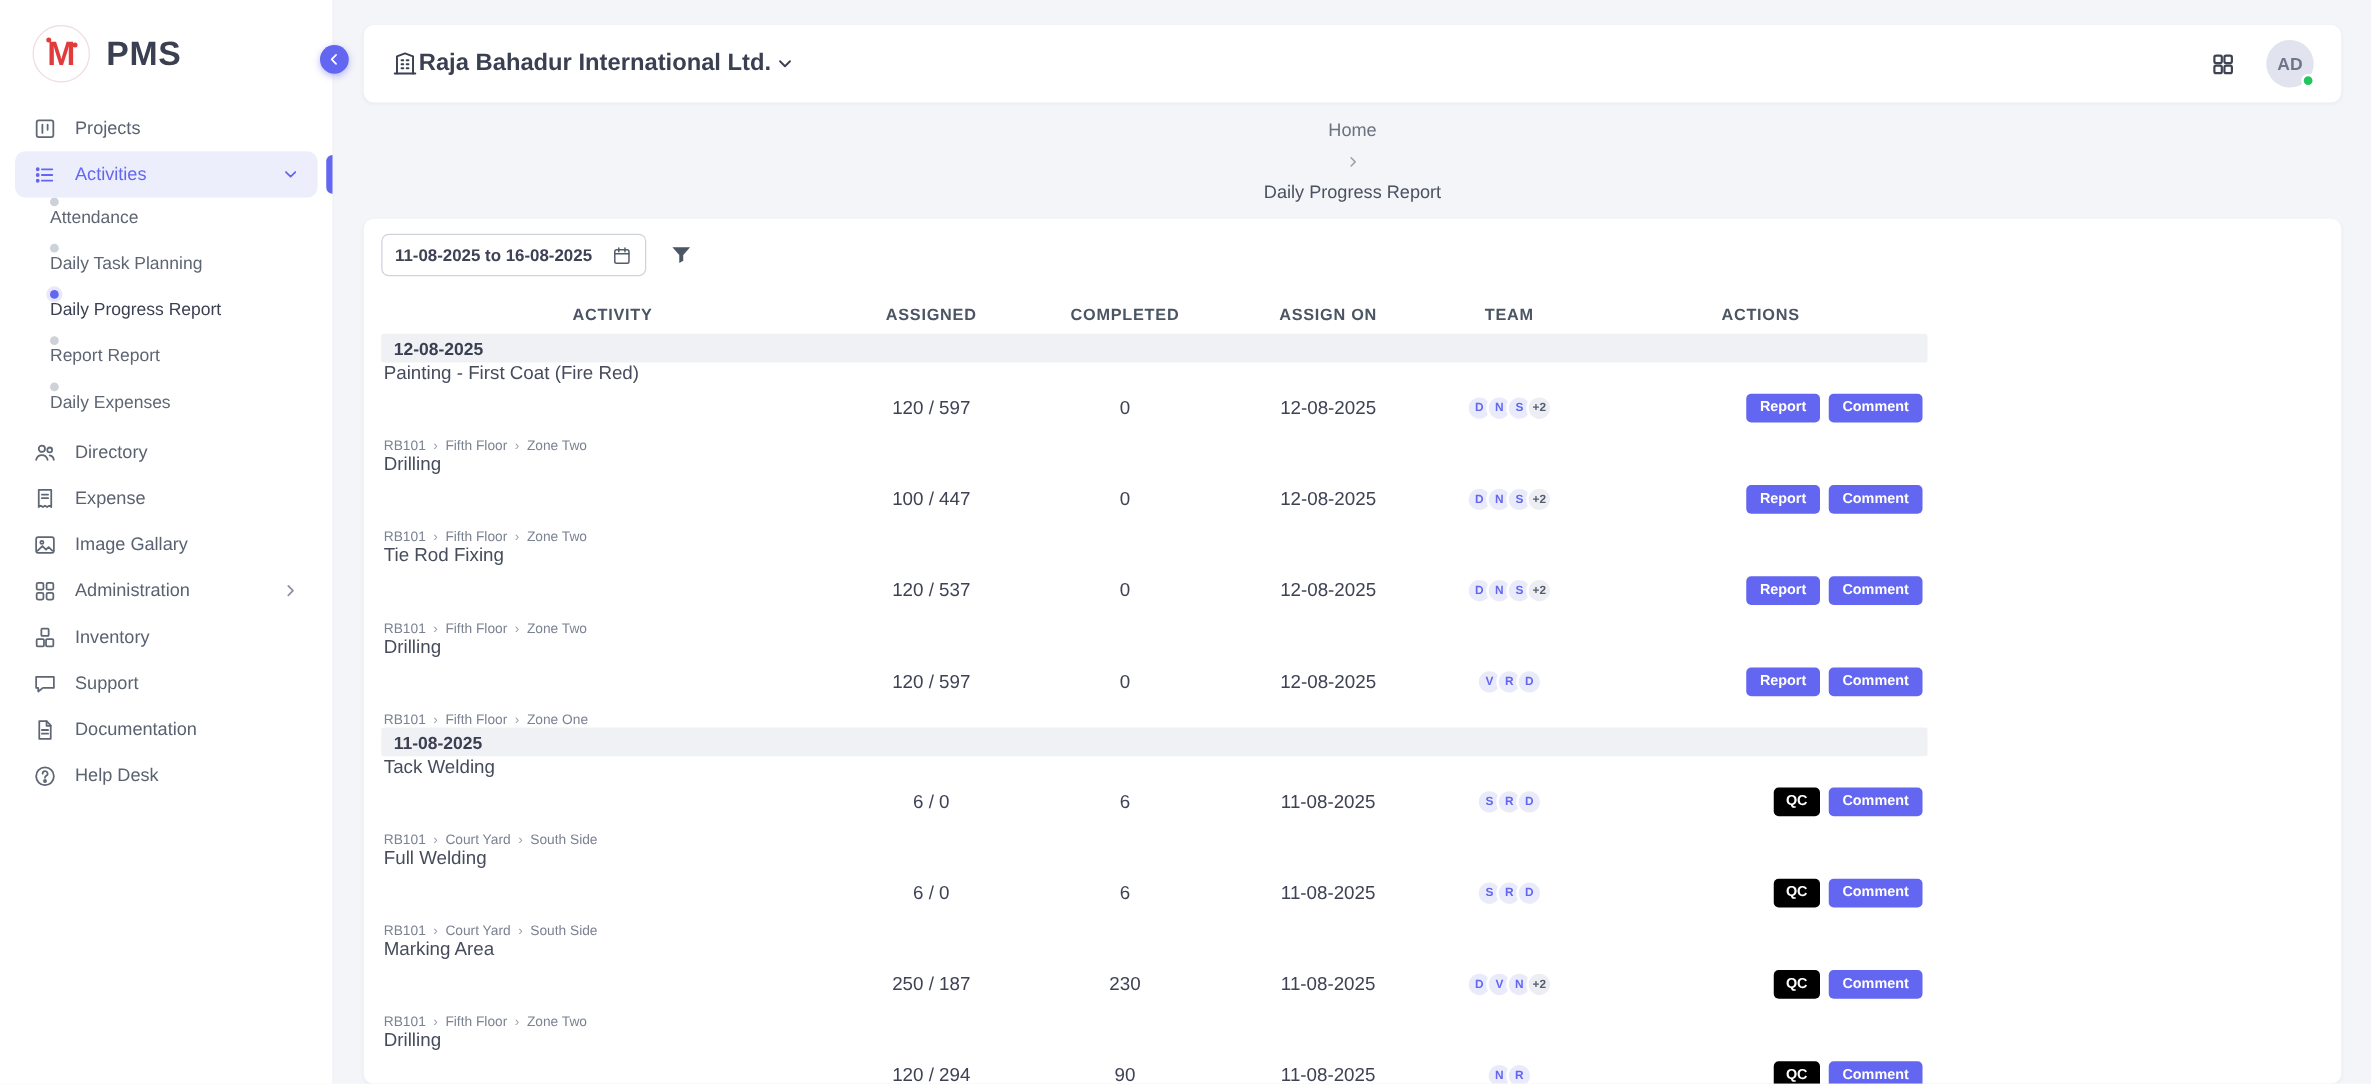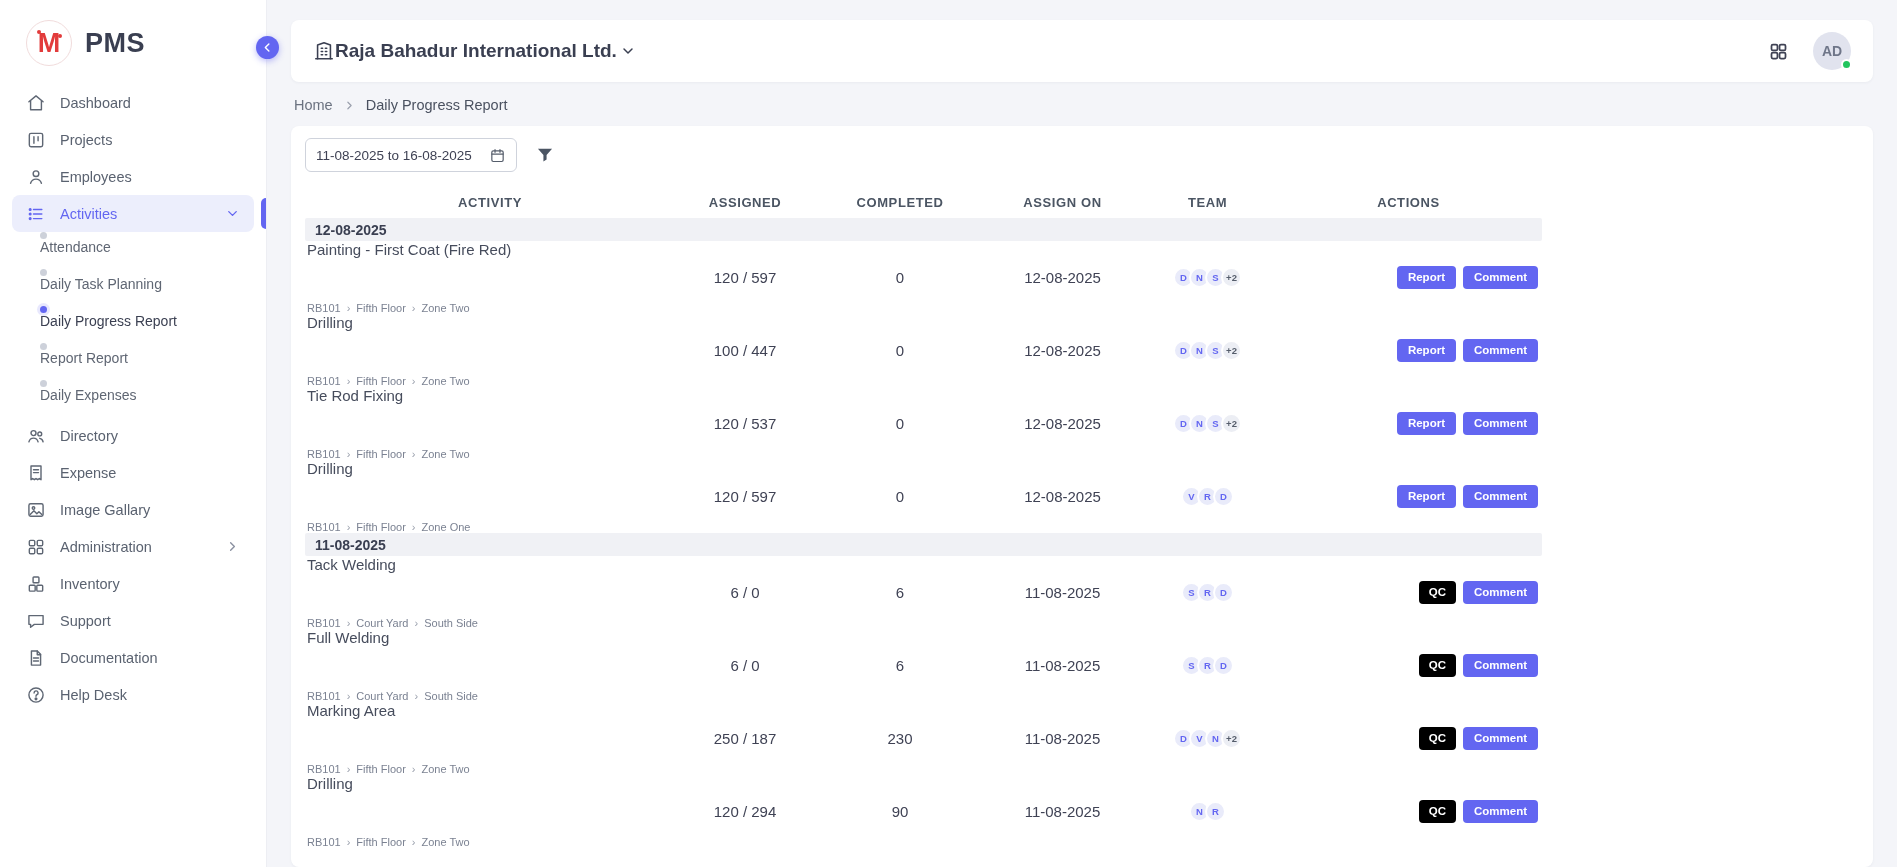--- a/index.html
+++ b/index.html
@@ -35,28 +35,28 @@
   
   .main{flex:1;display:flex;flex-direction:column;padding:20px 24px 0 24px;min-width:0;}
   .topbar{background:#fff;border-radius:8px;height:62px;display:flex;align-items:center;justify-content:space-between;padding:0 22px;box-shadow:0 1px 3px rgba(40,50,80,.05);flex-shrink:0;}
   .company{display:flex;align-items:center;font-size:19px;font-weight:700;color:#3a3f51;cursor:pointer;}
   .company .icon{width:22px;height:22px;color:#3a3f51;}
   .company .chev{width:16px;height:16px;color:#3a3f51;margin-left:3px;}
   .topbar-right{display:flex;align-items:center;gap:24px;}
   .apps-grid{width:21px;height:21px;color:#3f4254;cursor:pointer;}
   .avatar{width:38px;height:38px;border-radius:50%;background:#e1e3ee;color:#6f7689;font-weight:700;font-size:14px;display:flex;align-items:center;justify-content:center;position:relative;cursor:pointer;}
   .status-dot{position:absolute;right:-1px;bottom:0;width:11px;height:11px;border-radius:50%;background:#22c55e;border:2px solid #fff;}
-  .breadcrumb{display:flex;align-items:center;gap:10px;padding:15px 3px 13px;font-size:14.5px;color:#6b7280;flex-shrink:0;}
+  .breadcrumb{display:flex;align-items:center;gap:10px;padding:15px 3px 13px;font-size:14.5px;color:#6b7280;flex-shrink:0;flex-direction:column;}
   .breadcrumb .chev{width:13px;height:13px;color:#9aa0ad;}
   .breadcrumb .bc-home{cursor:pointer;}
   .breadcrumb .current{color:#4a5160;}
 
   .content-card{background:#fff;border-radius:8px;flex:1;padding:12px 14px 0 14px;box-shadow:0 1px 3px rgba(40,50,80,.05);overflow:hidden;}
   .filter-row{display:flex;align-items:center;gap:18px;margin-bottom:14px;}
-  .date-range{width:212px;height:34px;border:1px solid #cfd3dc;border-radius:6px;display:flex;align-items:center;justify-content:space-between;padding:0 10px;font-size:13.5px;color:#3f4254;cursor:pointer;background:#fff;}
+  .date-range{width:212px;height:34px;border:1px solid #cfd3dc;border-radius:6px;display:flex;align-items:center;justify-content:space-between;padding:0 10px;font-size:13.5px;color:#3f4254;cursor:pointer;background:#fff;font-weight:bold;}
   .date-range .icon{width:17px;height:17px;color:#555d6b;}
   .filter-icon{width:20px;height:20px;color:#4b5563;cursor:pointer;}
 
   .table{width:1237px;}
   .thead,.trow{display:grid;grid-template-columns:370px 140px 170px 155px 135px 267px;align-items:center;}
   .thead{height:32px;}
   .th{font-size:13px;font-weight:700;color:#4b5563;letter-spacing:.6px;text-align:center;}
   .group-row{height:23px;background:#f0f1f5;border-radius:2px;display:flex;align-items:center;padding:0 10px;font-size:14px;font-weight:700;color:#3a3f51;}
   .trow{min-height:57px;}
   .c-activity{padding-left:2px;}
@@ -87,43 +87,25 @@
         <span class="logo-m">M</span>
         <i class="logo-dot d1"></i>
         <i class="logo-dot d2"></i>
       </div>
       <div class="logo-text">PMS</div>
     </div>
     <nav class="nav" id="sidebar-nav">
         <div class="nav-item">
           <span class="icon">
             <svg viewBox="0 0 24 24">
-              <path d="M3.5 10.5 12 3.5l8.5 7"></path>
-              <path d="M5.5 9.5V20h13V9.5"></path>
-            </svg>
-          </span>
-          <span class="nav-label">Dashboard</span>
-        </div>
-        <div class="nav-item">
-          <span class="icon">
-            <svg viewBox="0 0 24 24">
               <rect x="4" y="4" width="16" height="16" rx="2"></rect>
               <path d="M9.5 8v8M14.5 8v5"></path>
             </svg>
           </span>
           <span class="nav-label">Projects</span>
-        </div>
-        <div class="nav-item">
-          <span class="icon">
-            <svg viewBox="0 0 24 24">
-              <circle cx="12" cy="8" r="3.4"></circle>
-              <path d="M5.5 19.5c1-3.6 4-5 6.5-5s5.5 1.4 6.5 5"></path>
-            </svg>
-          </span>
-          <span class="nav-label">Employees</span>
         </div>
         <div class="nav-item active">
           <span class="icon">
             <svg viewBox="0 0 24 24">
               <path d="M9 6.5h10M9 12h10M9 17.5h10"></path>
               <circle cx="5" cy="6.5" r="1" fill="currentColor"></circle>
               <circle cx="5" cy="12" r="1" fill="currentColor"></circle>
               <circle cx="5" cy="17.5" r="1" fill="currentColor"></circle>
             </svg>
           </span>

